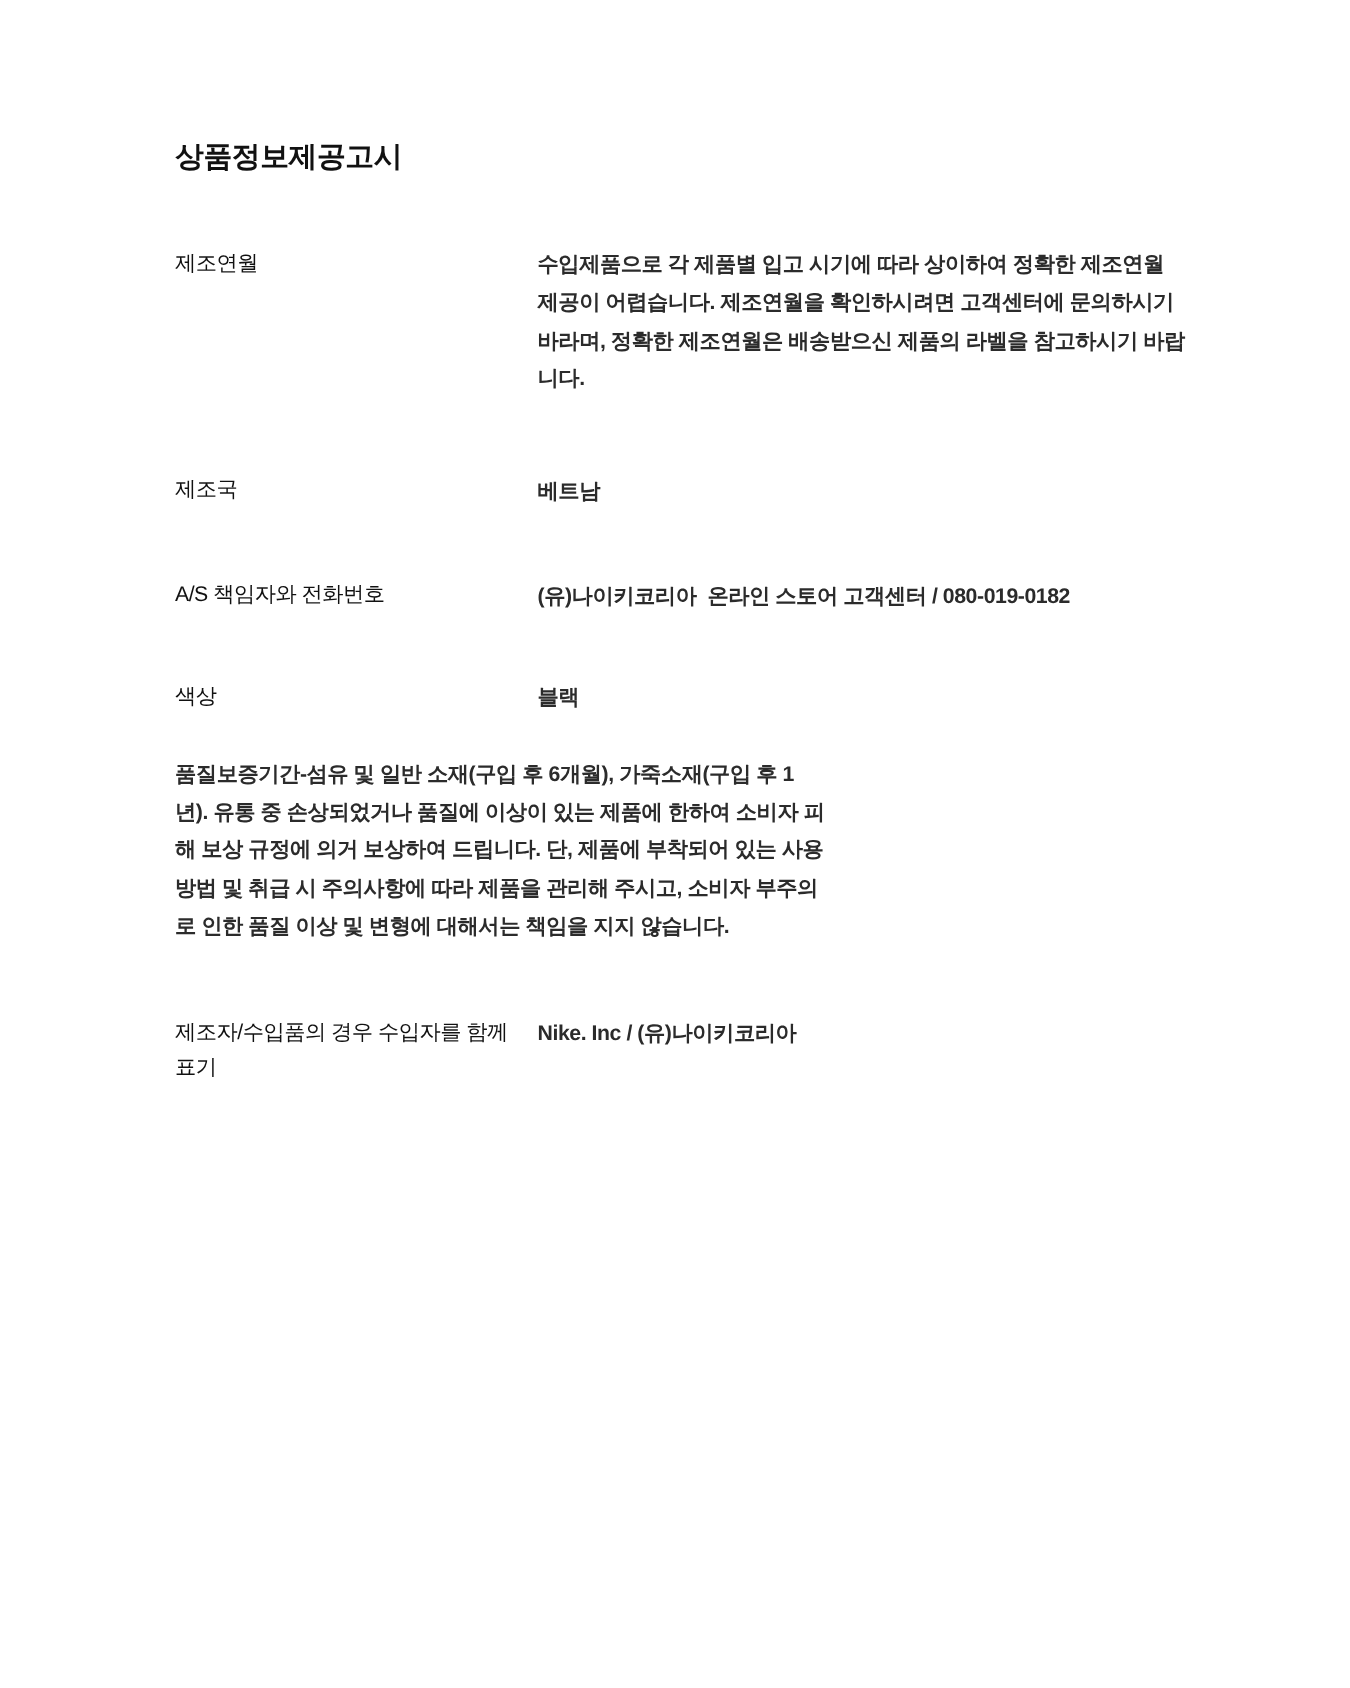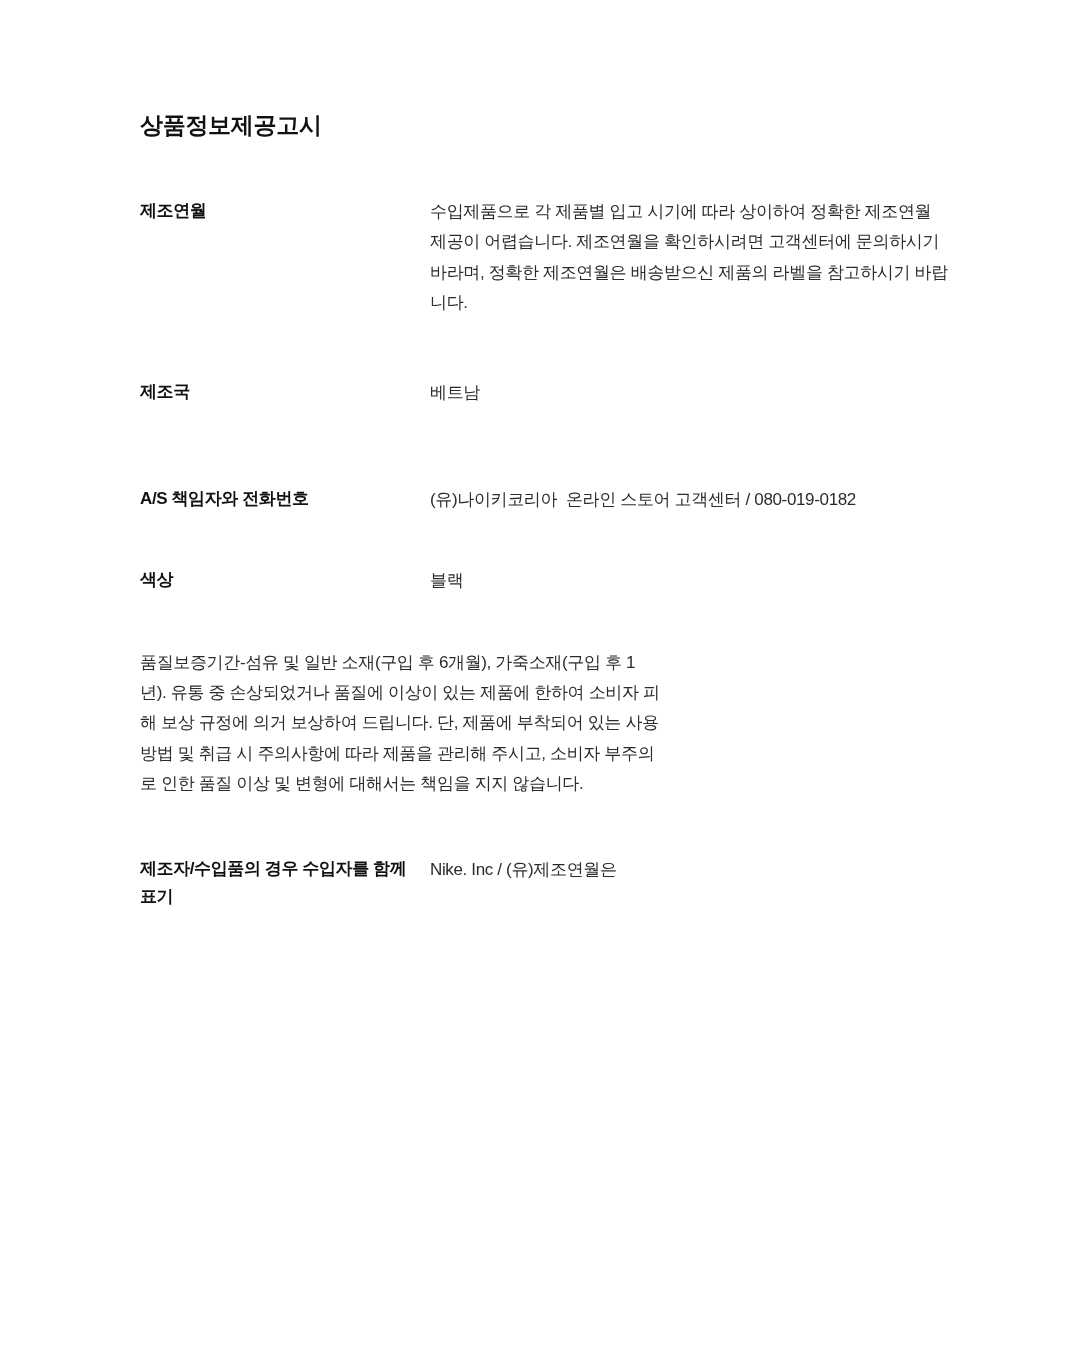--- a/index.html
+++ b/index.html
@@ -39,42 +39,42 @@
     align-items: flex-start;
     margin-bottom: 44px;
   }
   .info-row:last-child {
     margin-bottom: 12px;
   }
   .info-label {
     width: 290px;
     flex: 0 0 290px;
     font-size: 17px;
-    font-weight: bold;
+    font-weight: normal;
     color: #111111;
     line-height: 1.62;
     letter-spacing: -0.4px;
     padding-right: 10px;
     box-sizing: border-box;
   }
   .info-value {
     flex: 1 1 auto;
     font-size: 17px;
-    font-weight: normal;
+    font-weight: bold;
     color: #2b2b2b;
     line-height: 1.78;
     letter-spacing: -0.35px;
     max-width: 520px;
     white-space: pre-wrap;
   }
   
   .row-manufacture-date { margin-bottom: 60px; }
-  .row-origin { margin-bottom: 77px; }
+  .row-origin { margin-bottom: 54px; }
   .row-as-contact { margin-bottom: 50px; }
-  .row-color { margin-bottom: 52px; }
+  .row-color { margin-bottom: 32px; }
   .row-warranty { margin-bottom: 56px; }
 </style>
 </head>
 <body>
 
 <div class="page">
   <div class="content">
 
     <h1 class="page-title">상품정보제공고시</h1>
 
@@ -97,17 +97,17 @@
       <div class="info-label">색상</div>
       <div class="info-value">블랙</div>
     </div>
 
     <div class="info-row row-warranty">
       <div class="info-value">품질보증기간-섬유 및 일반 소재(구입 후 6개월), 가죽소재(구입 후 1년). 유통 중 손상되었거나 품질에 이상이 있는 제품에 한하여 소비자 피해 보상 규정에 의거 보상하여 드립니다. 단, 제품에 부착되어 있는 사용방법 및 취급 시 주의사항에 따라 제품을 관리해 주시고, 소비자 부주의로 인한 품질 이상 및 변형에 대해서는 책임을 지지 않습니다.</div>
     </div>
 
     <div class="info-row row-manufacturer">
       <div class="info-label">제조자/수입품의 경우 수입자를 함께 표기</div>
-      <div class="info-value">Nike. Inc / (유)제조연월은</div>
+      <div class="info-value">Nike. Inc / (유)나이키코리아</div>
     </div>
 
   </div>
 </div>
 
 </body></html>

